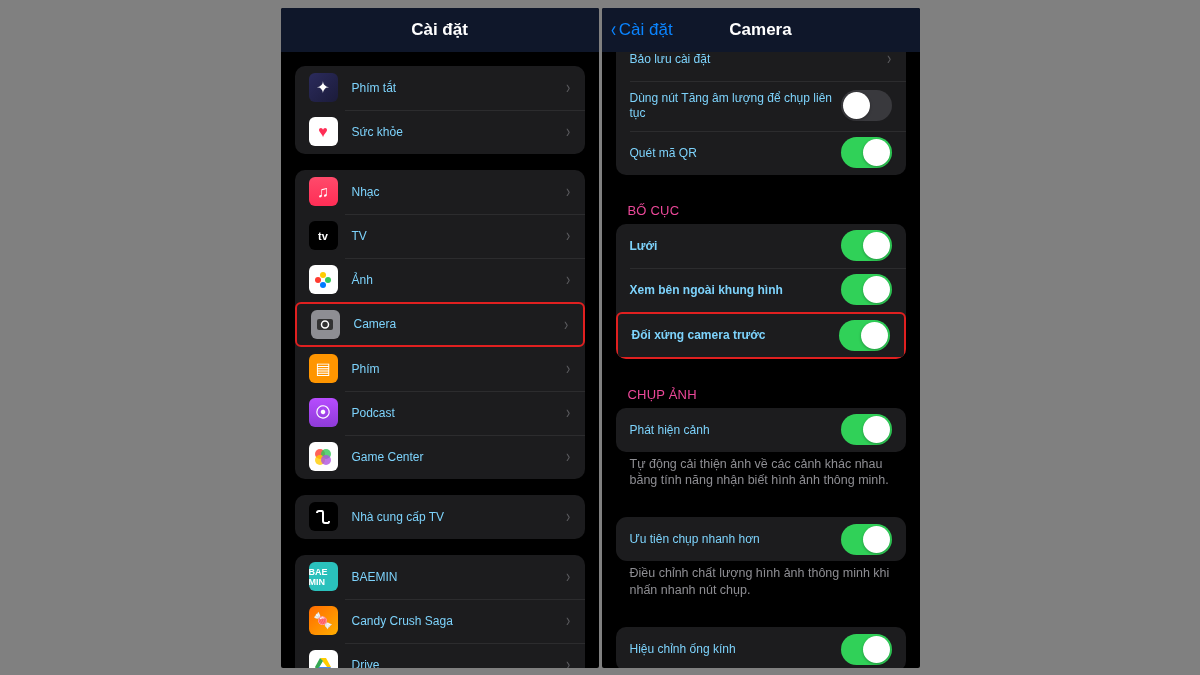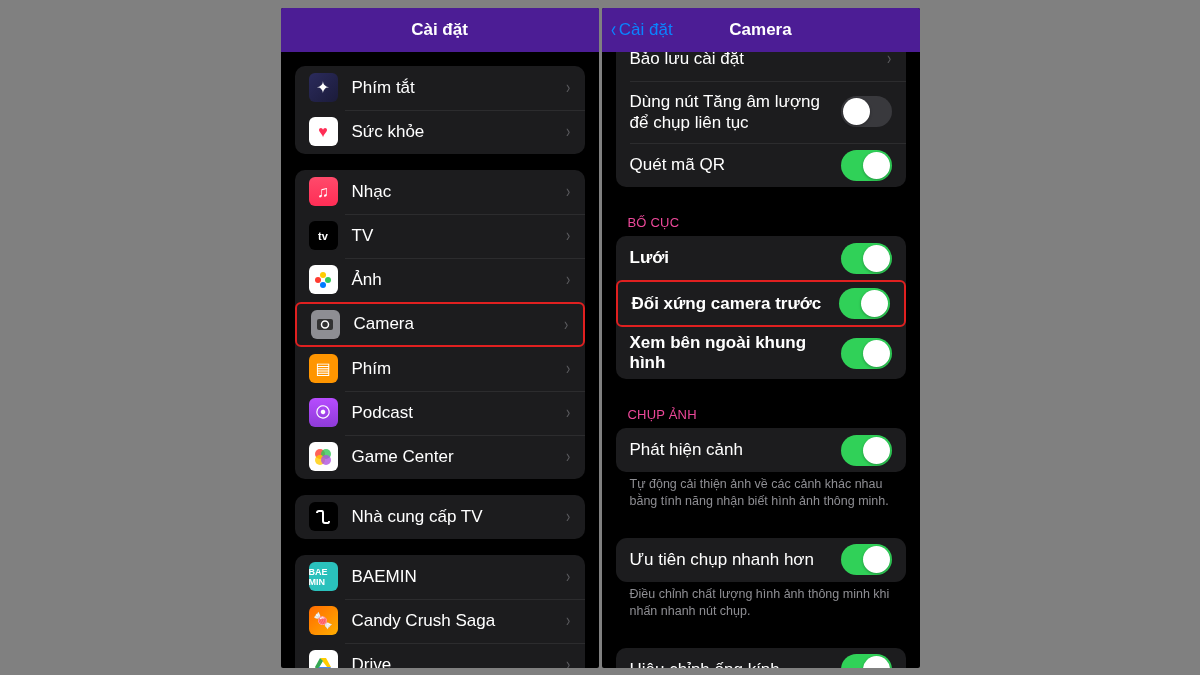--- a/index.html
+++ b/index.html
@@ -20,21 +20,21 @@
     position: relative;
     overflow: hidden;
     border-radius: 2px;
   }
   .header {
     height: 44px;
     display: flex;
     align-items: center;
     justify-content: center;
     position: relative;
-    background: #4c1d95;
+    background: #0f172a;
   }
   .header-title {
     color: #fff;
     font-size: 17px;
     font-weight: 600;
   }
   .back-btn {
     position: absolute;
     left: 8px;
     display: flex;
@@ -90,22 +90,22 @@
     margin-right: 14px;
     flex-shrink: 0;
     display: flex;
     align-items: center;
     justify-content: center;
     font-size: 16px;
     color: #fff;
   }
   .label {
     flex: 1;
-    color: #ffffff;
-    font-size: 17px;
+    color: #7dd3fc;
+    font-size: 12px;
   }
   .label-multi { line-height: 1.25; padding: 4px 0; }
   .chevron {
     color: #5a5a5e;
     font-size: 18px;
     transform: scaleX(0.7);
   }
   .toggle {
     width: 51px;
     height: 31px;
@@ -299,28 +299,28 @@
           </div>
         </div>
         <div class="group-header">BỐ CỤC</div>
         <div class="group" style="margin-top: 0px; font-weight: bold;">
           <div class="row no-icon">
             <div class="label">Lưới</div>
             <div class="toggle on">
               <div class="knob"></div>
             </div>
           </div>
+          <div class="row no-icon">
+            <div class="label">Xem bên ngoài khung hình</div>
+            <div class="toggle on">
+              <div class="knob"></div>
+            </div>
+          </div>
           <div class="row no-icon highlight">
             <div class="label">Đối xứng camera trước</div>
-            <div class="toggle on">
-              <div class="knob"></div>
-            </div>
-          </div>
-          <div class="row no-icon">
-            <div class="label">Xem bên ngoài khung hình</div>
             <div class="toggle on">
               <div class="knob"></div>
             </div>
           </div>
         </div>
         <div class="group-header">CHỤP ẢNH</div>
         <div class="group" style="margin-top: 0px; margin-bottom: 0px;">
           <div class="row no-icon">
             <div class="label">Phát hiện cảnh</div>
             <div class="toggle on">

